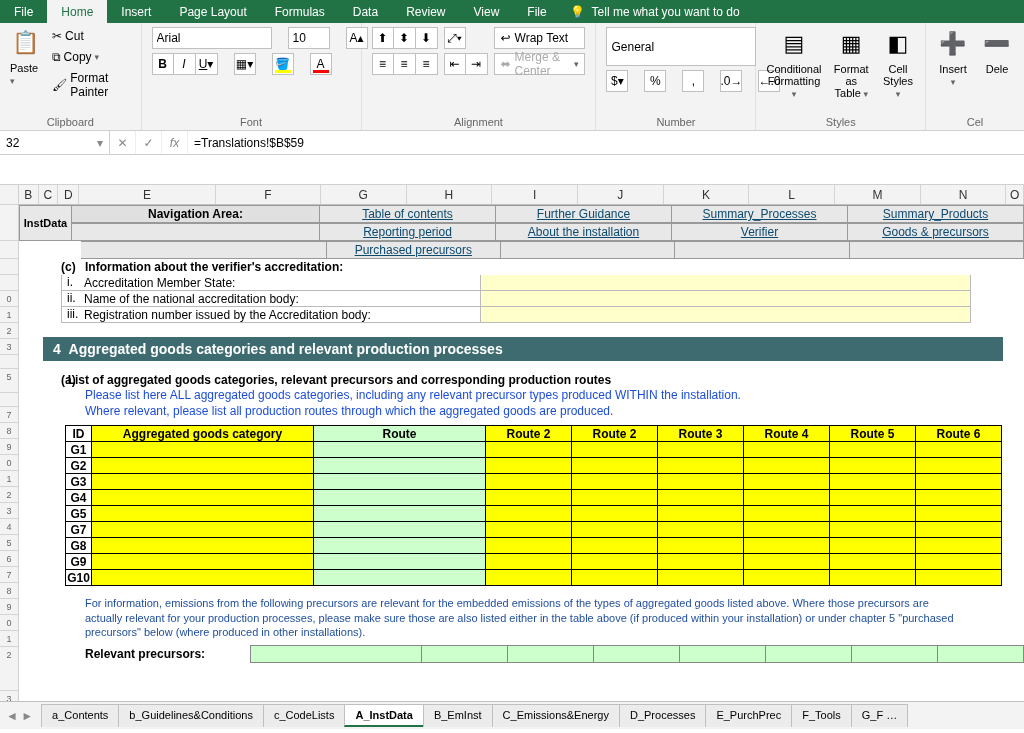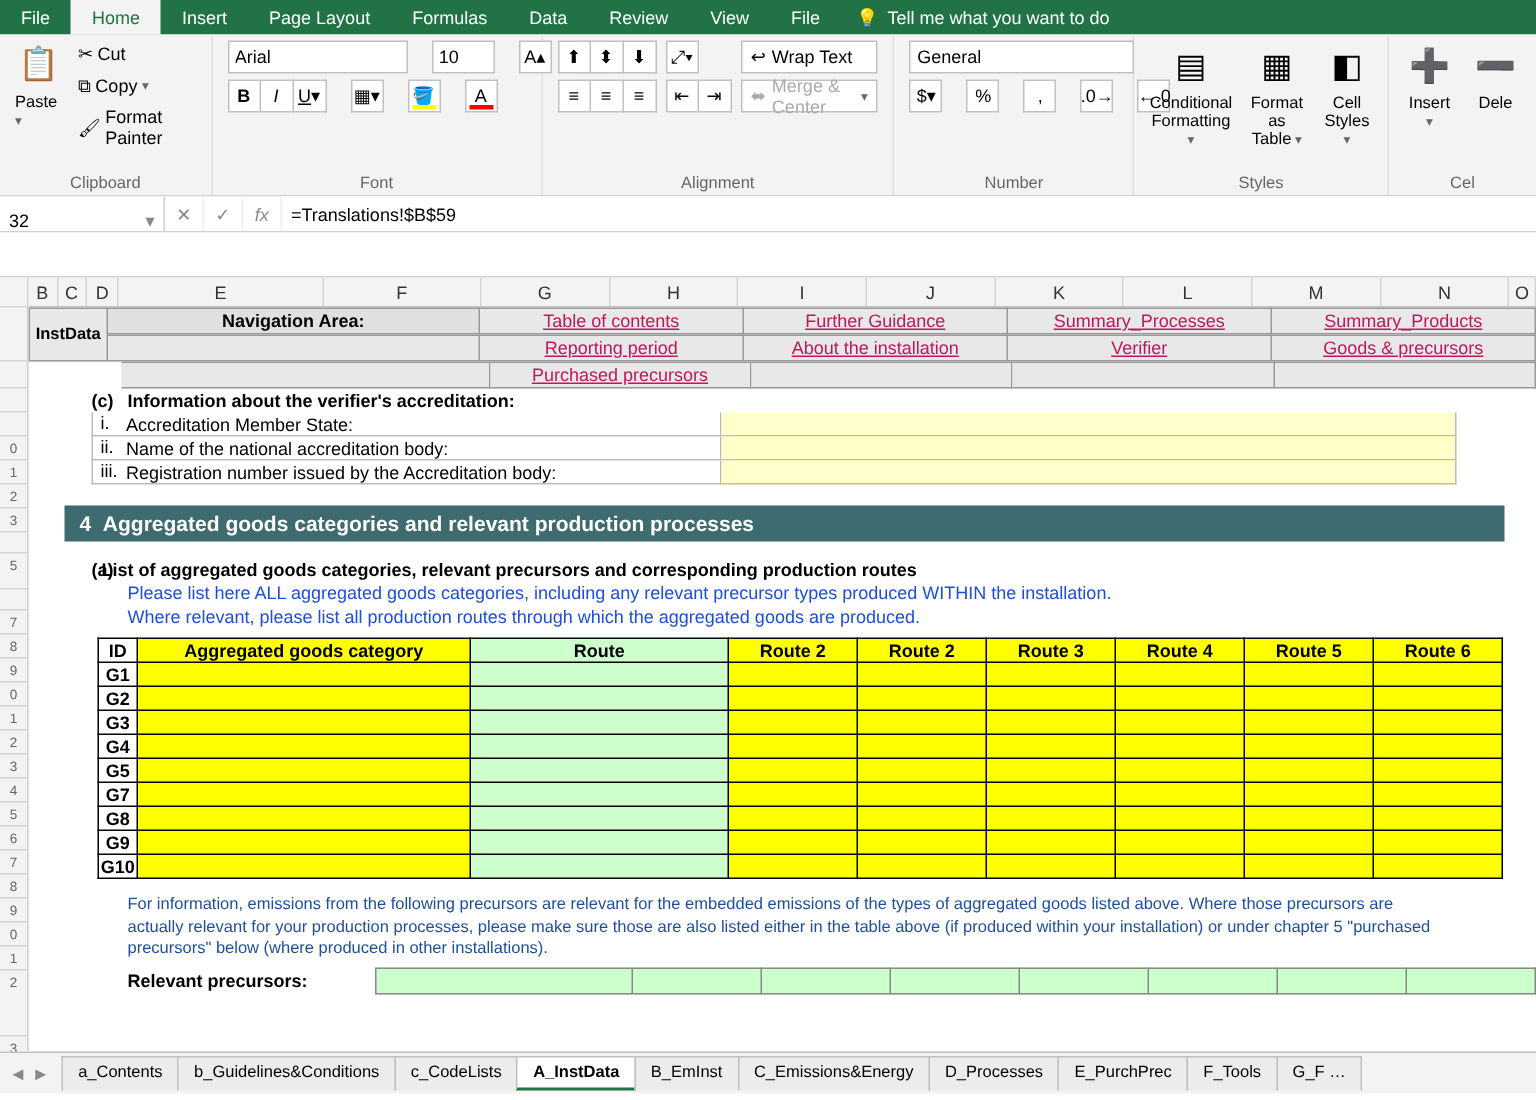--- a/index.html
+++ b/index.html
@@ -20,28 +20,28 @@
 .col { display:flex; flex-direction:column; gap:3px; }
 .row { display:flex; align-items:center; gap:16px; }
 .btn { border:1px solid transparent; padding:1px 3px; background:transparent; font-size:12px; display:flex; align-items:center; gap:3px; cursor: pointer; }
 .font-select { border:1px solid #c0c0c0; background:#fff; height:22px; font-size:12px; padding:0 4px; }
 .font-name{ width:120px; } .font-size{ width:42px; }
 .square { width:22px; height:22px; border:1px solid #c0c0c0; display:inline-flex; align-items:center; justify-content:center; font-size:12px; background:#fff; }
 .seg { display:flex; } .seg .square{ border-left:none; } .seg .square:first-child{ border-left:1px solid #c0c0c0; }
 .wrap-merge { display:flex; flex-direction:column; gap:4px; }
 .wide-btn { border:1px solid #c0c0c0; background:#fff; height:22px; padding:0 6px; font-size:12px; display:flex; align-items:center; gap:4px; }
 .wide-btn.disabled{ color:#aaa; }
-.num-fmt { border:1px solid #c0c0c0; background:#fff; height:22px; width:150px; padding:0 4px; font-size:12px; }
+.num-fmt { border:1px solid #c0c0c0; background:#fff; height:39px; width:150px; padding:0 4px; font-size:12px; }
 .styles-col{ display:flex; flex-direction:column; align-items:center; font-size:11px; gap:2px; text-align:center; }
 .styles-col .ico{ width:34px; height:34px; display:flex; align-items:center; justify-content:center; font-size:22px; }
 .dd::after{ content:" ▾"; font-size:9px; color:#666; }
 
 
 .formula-bar { height:24px; border-bottom:1px solid #d0d0d0; display:flex; align-items:stretch; background:#fff; }
-.name-box { width:110px; border-right:1px solid #d0d0d0; padding:0 6px; display:flex; align-items:flex-end; font-size:12px; }
+.name-box { width:110px; border-right:1px solid #d0d0d0; padding:0 6px; display:flex; align-items:center; font-size:12px; }
 .fb-btn { width:26px; display:flex; align-items:center; justify-content:center; border-right:1px solid #eee; color:#888; }
 .fx-input { flex:1; border:none; padding:0 6px; font-size:12px; }
 
 
 .spacer { height:30px; border-bottom:1px solid #d0d0d0; background:#fff; }
 
 
 .sheet-wrap { height: 516px; overflow:hidden; display:flex; }
 .row-hdr-col { width:19px; background:#f3f3f3; border-right:1px solid #d0d0d0; display:flex; flex-direction:column; }
 .rh { height:16px; border-bottom:1px solid #d4d4d4; font-size:9px; color:#666; text-align:center; line-height:16px; flex-shrink:0;}
@@ -57,21 +57,21 @@
 
 
 .content { font-family: Arial, sans-serif; }
 
 
 .nav-row { display:flex; height:18px; }
 .nav-instdata { width:62px; background:#e8e8e8; border:1px solid #999; text-align:center; font-weight:bold; font-size:11px; display:flex; align-items:center; justify-content:center; }
 .nav-instdata.two{ height:36px; }
 .nav-label { width:248px; background:#e0e0e0; border:1px solid #999; border-left:none; font-weight:bold; text-align:center; font-size:12px; display:flex; align-items:center; justify-content:center; }
 .nav-cell { border:1px solid #999; border-left:none; text-align:center; font-size:12px; display:flex; align-items:center; justify-content:center; background:#e8e8e8; }
-.nav-cell a{ color:#be185d; text-decoration:underline; }
+.nav-cell a{ color:#0c4a6e; text-decoration:underline; }
 .nav-cell.w176{width:176px}
 
 .sec-c { display:flex; padding-left:42px; font-size:12px; height:16px; align-items:center; }
 .sec-c .bold{ font-weight:bold; }
 .sub-row { display:flex; height:16px; margin-left:42px; }
 .sub-row .lbl{ width:420px; border:1px solid #bbb; border-top:none; padding-left:22px; font-size:12px; display:flex; align-items:center; }
 .sub-row .roman{ position:absolute; margin-left:6px; font-size:12px; }
 .sub-row .val{ flex:1; background:#ffffcc; border:1px solid #bbb; border-left:none; border-top:none; max-width:490px;}
 
 

